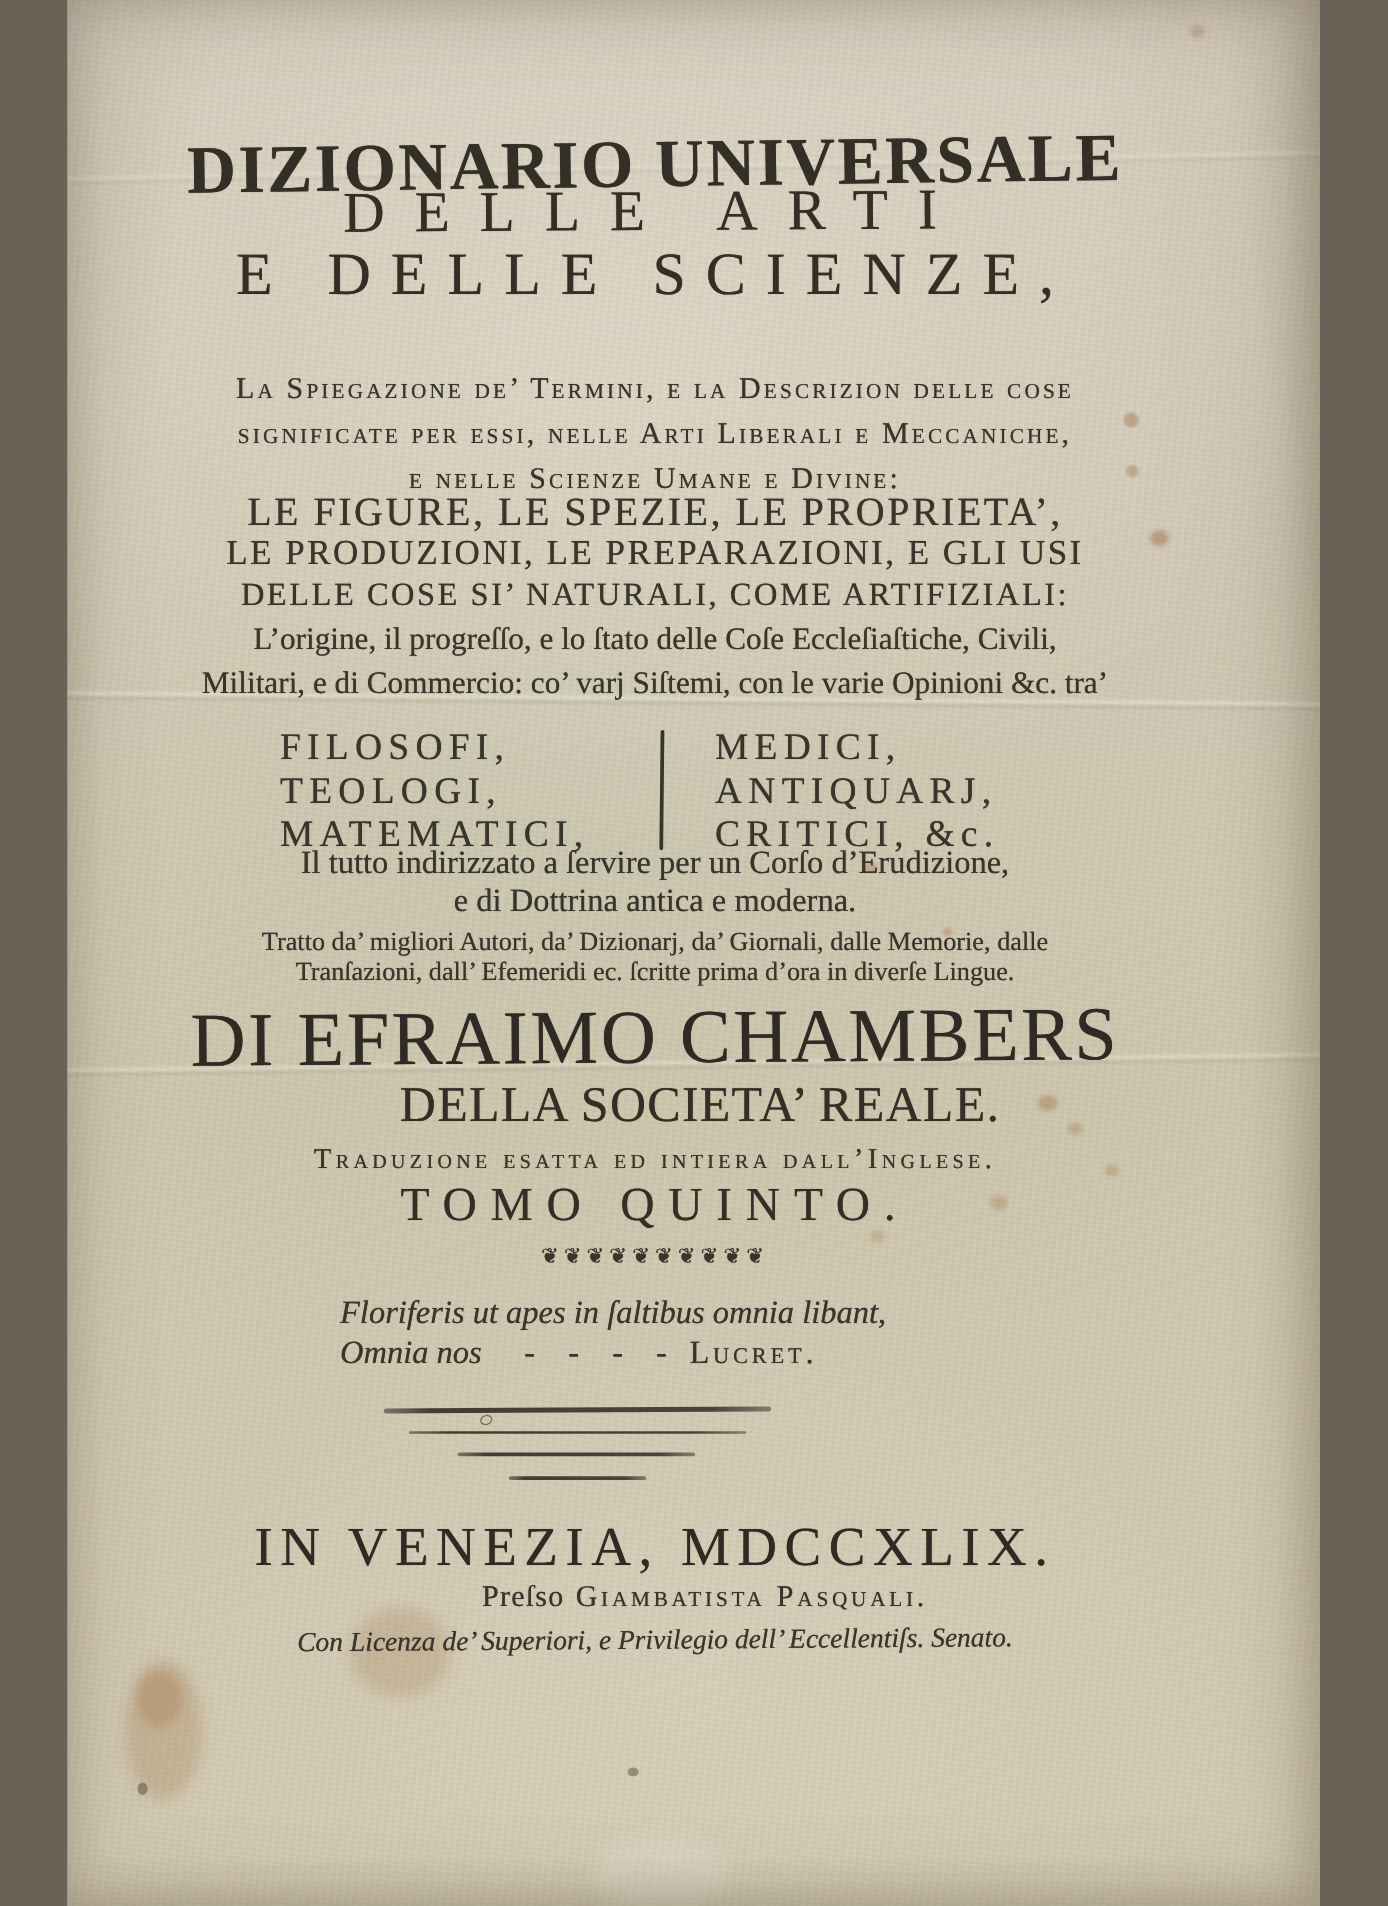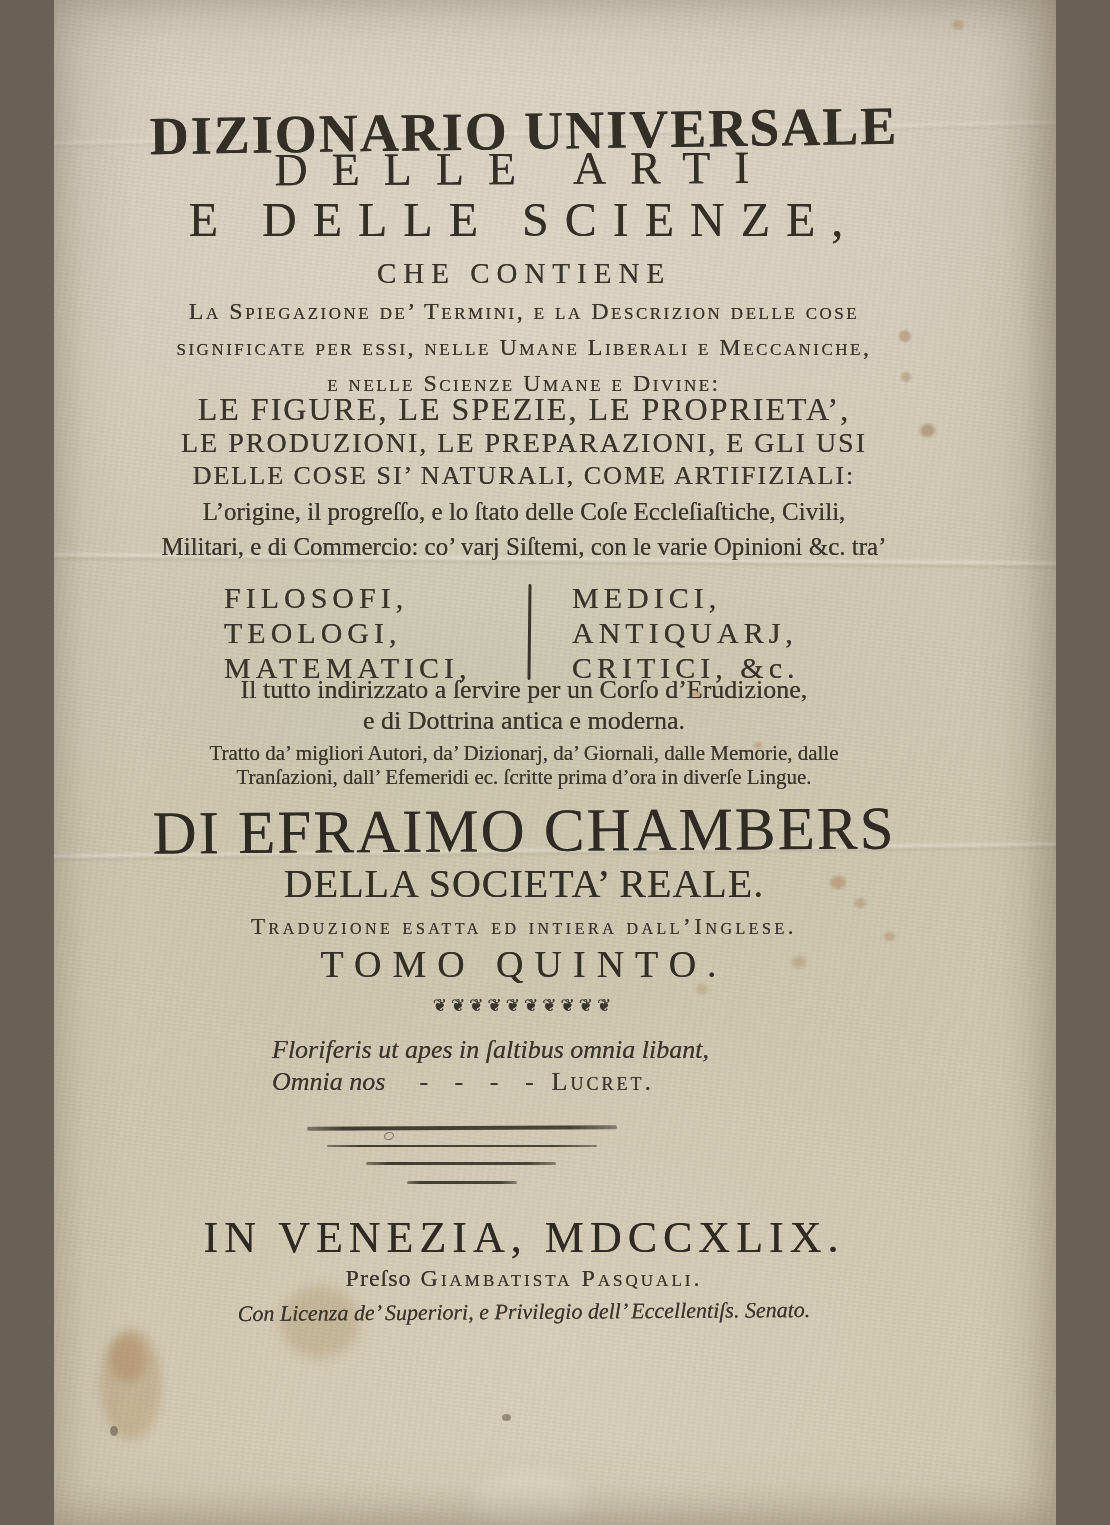--- a/index.html
+++ b/index.html
@@ -58,21 +58,21 @@
   .pcol-left  { left:170px; }
   .pcol-right { left:518px; }
   .col-divider { position:absolute; left:474px; top:4px; width:2.5px; height:96px; background:#3a352c; border-radius:2px; transform:rotate(0.6deg); }
 
   .purp1 { top:676px; } .purp2 { top:707px; }
   .purp1,.purp2 { font-size:26px; }
   .src1 { top:742px; } .src2 { top:766px; }
   .src1,.src2 { font-size:21px; }
 
   .auth1 { top:798px; font-size:61px; letter-spacing:2px; transform:rotate(-0.4deg); color:#2f2b24; }
-  .auth2 { top:862px; font-size:40px; letter-spacing:1px; color:#332f27; }
+  .auth2 { top:862px; font-size:40px; letter-spacing:1px; color:#332f27;margin-left:36px; }
   .trad  { top:915px; font-size:23px; letter-spacing:3.5px; font-variant:small-caps; }
   .tomo  { top:944px; font-size:38px; letter-spacing:11px; color:#332f27; }
 
   .orn { top:996px; font-size:17px; letter-spacing:4px; font-family:"DejaVu Sans",sans-serif; color:#3a352c; }
 
   .epi { left:218px; width:auto; text-align:left; font-size:26px; font-style:italic; }
   .epi1 { top:1036px; }
   .epi2 { top:1068px; }
   .epi2 .dashes { display:inline-block; margin:0 16px 0 34px; letter-spacing:2px; word-spacing:16px; font-style:normal; }
   .epi2 .attrib { font-style:normal; font-variant:small-caps; letter-spacing:3px; }
@@ -80,21 +80,21 @@
   .rule { position:absolute; border-radius:2px;
           background:linear-gradient(90deg, rgba(58,53,44,0.55), rgba(58,53,44,0.95) 12%, rgba(58,53,44,0.9) 85%, rgba(58,53,44,0.5)); }
   .rule1 { left:253px; top:1126px; width:310px; height:4px; transform:rotate(-0.3deg); }
   .rule2 { left:273px; top:1145px; width:270px; height:2px; }
   .rule3 { left:312px; top:1162px; width:190px; height:2.5px; }
   .rule4 { left:353px; top:1181px; width:110px; height:3px; }
   .rule-o { position:absolute; left:330px; top:1132px; width:8px; height:6px; border:1.4px solid rgba(58,50,40,0.6);
             border-radius:50%; transform:rotate(-18deg); }
 
   .ven { top:1214px; font-size:44px; letter-spacing:6px; color:#2f2b24; }
-  .pub { top:1266px; font-size:24px; letter-spacing:1px; }
+  .pub { top:1266px; font-size:24px; letter-spacing:1px;padding-left:40px; }
   .pub .pub-name { font-variant:small-caps; letter-spacing:3px; margin-left:9px; }
   .lic { top:1300px; font-size:22px; font-style:italic; transform:rotate(-0.4deg); }
 </style>
 </head>
 <body>
 
 <main class="page">
 
   <div class="grain"></div>
   <div class="crease c3"></div>
@@ -124,24 +124,23 @@
   <div class="stain" style="left:56px;top:1426px;width:8px;height:10px;background:rgba(84,72,52,.50);filter:blur(.5px);"></div>
   <div class="stain" style="left:448px;top:1414px;width:9px;height:7px;background:rgba(90,76,56,.50);filter:blur(.5px);"></div>
   <div class="stain" style="left:1056px;top:1390px;width:22px;height:26px;background:rgba(150,115,75,.20);filter:blur(3px);"></div>
   <div class="stain" style="left:420px;top:1470px;width:110px;height:60px;background:rgba(235,228,212,.30);filter:blur(8px);"></div>
 
   <section class="textblock">
 
     <h1 class="line t1">DIZIONARIO UNIVERSALE</h1>
     <div class="line t2">DELLE ARTI</div>
     <div class="line t3">E DELLE SCIENZE,</div>
-    <div class="line t4">CHE CONTIENE</div>
 
     <div class="line sub1">La Spiegazione de’ Termini, e la Descrizion delle cose</div>
-    <div class="line sub2">significate per essi, nelle Umane Liberali e Meccaniche,</div>
+    <div class="line sub2">significate per essi, nelle Arti Liberali e Meccaniche,</div>
     <div class="line sub3">e nelle Scienze Umane e Divine:</div>
 
     <div class="line fig1">LE FIGURE, LE SPEZIE, LE PROPRIETA’,</div>
     <div class="line fig2">LE PRODUZIONI, LE PREPARAZIONI, E GLI USI</div>
     <div class="line fig3">DELLE COSE SI’ NATURALI, COME ARTIFIZIALI:</div>
 
     <div class="line scope1">L’origine, il progreſſo, e lo ſtato delle Coſe Eccleſiaſtiche, Civili,</div>
     <div class="line scope2">Militari, e di Commercio: co’ varj Siſtemi, con le varie Opinioni &amp;c. tra’</div>
 
     <div class="professions">

